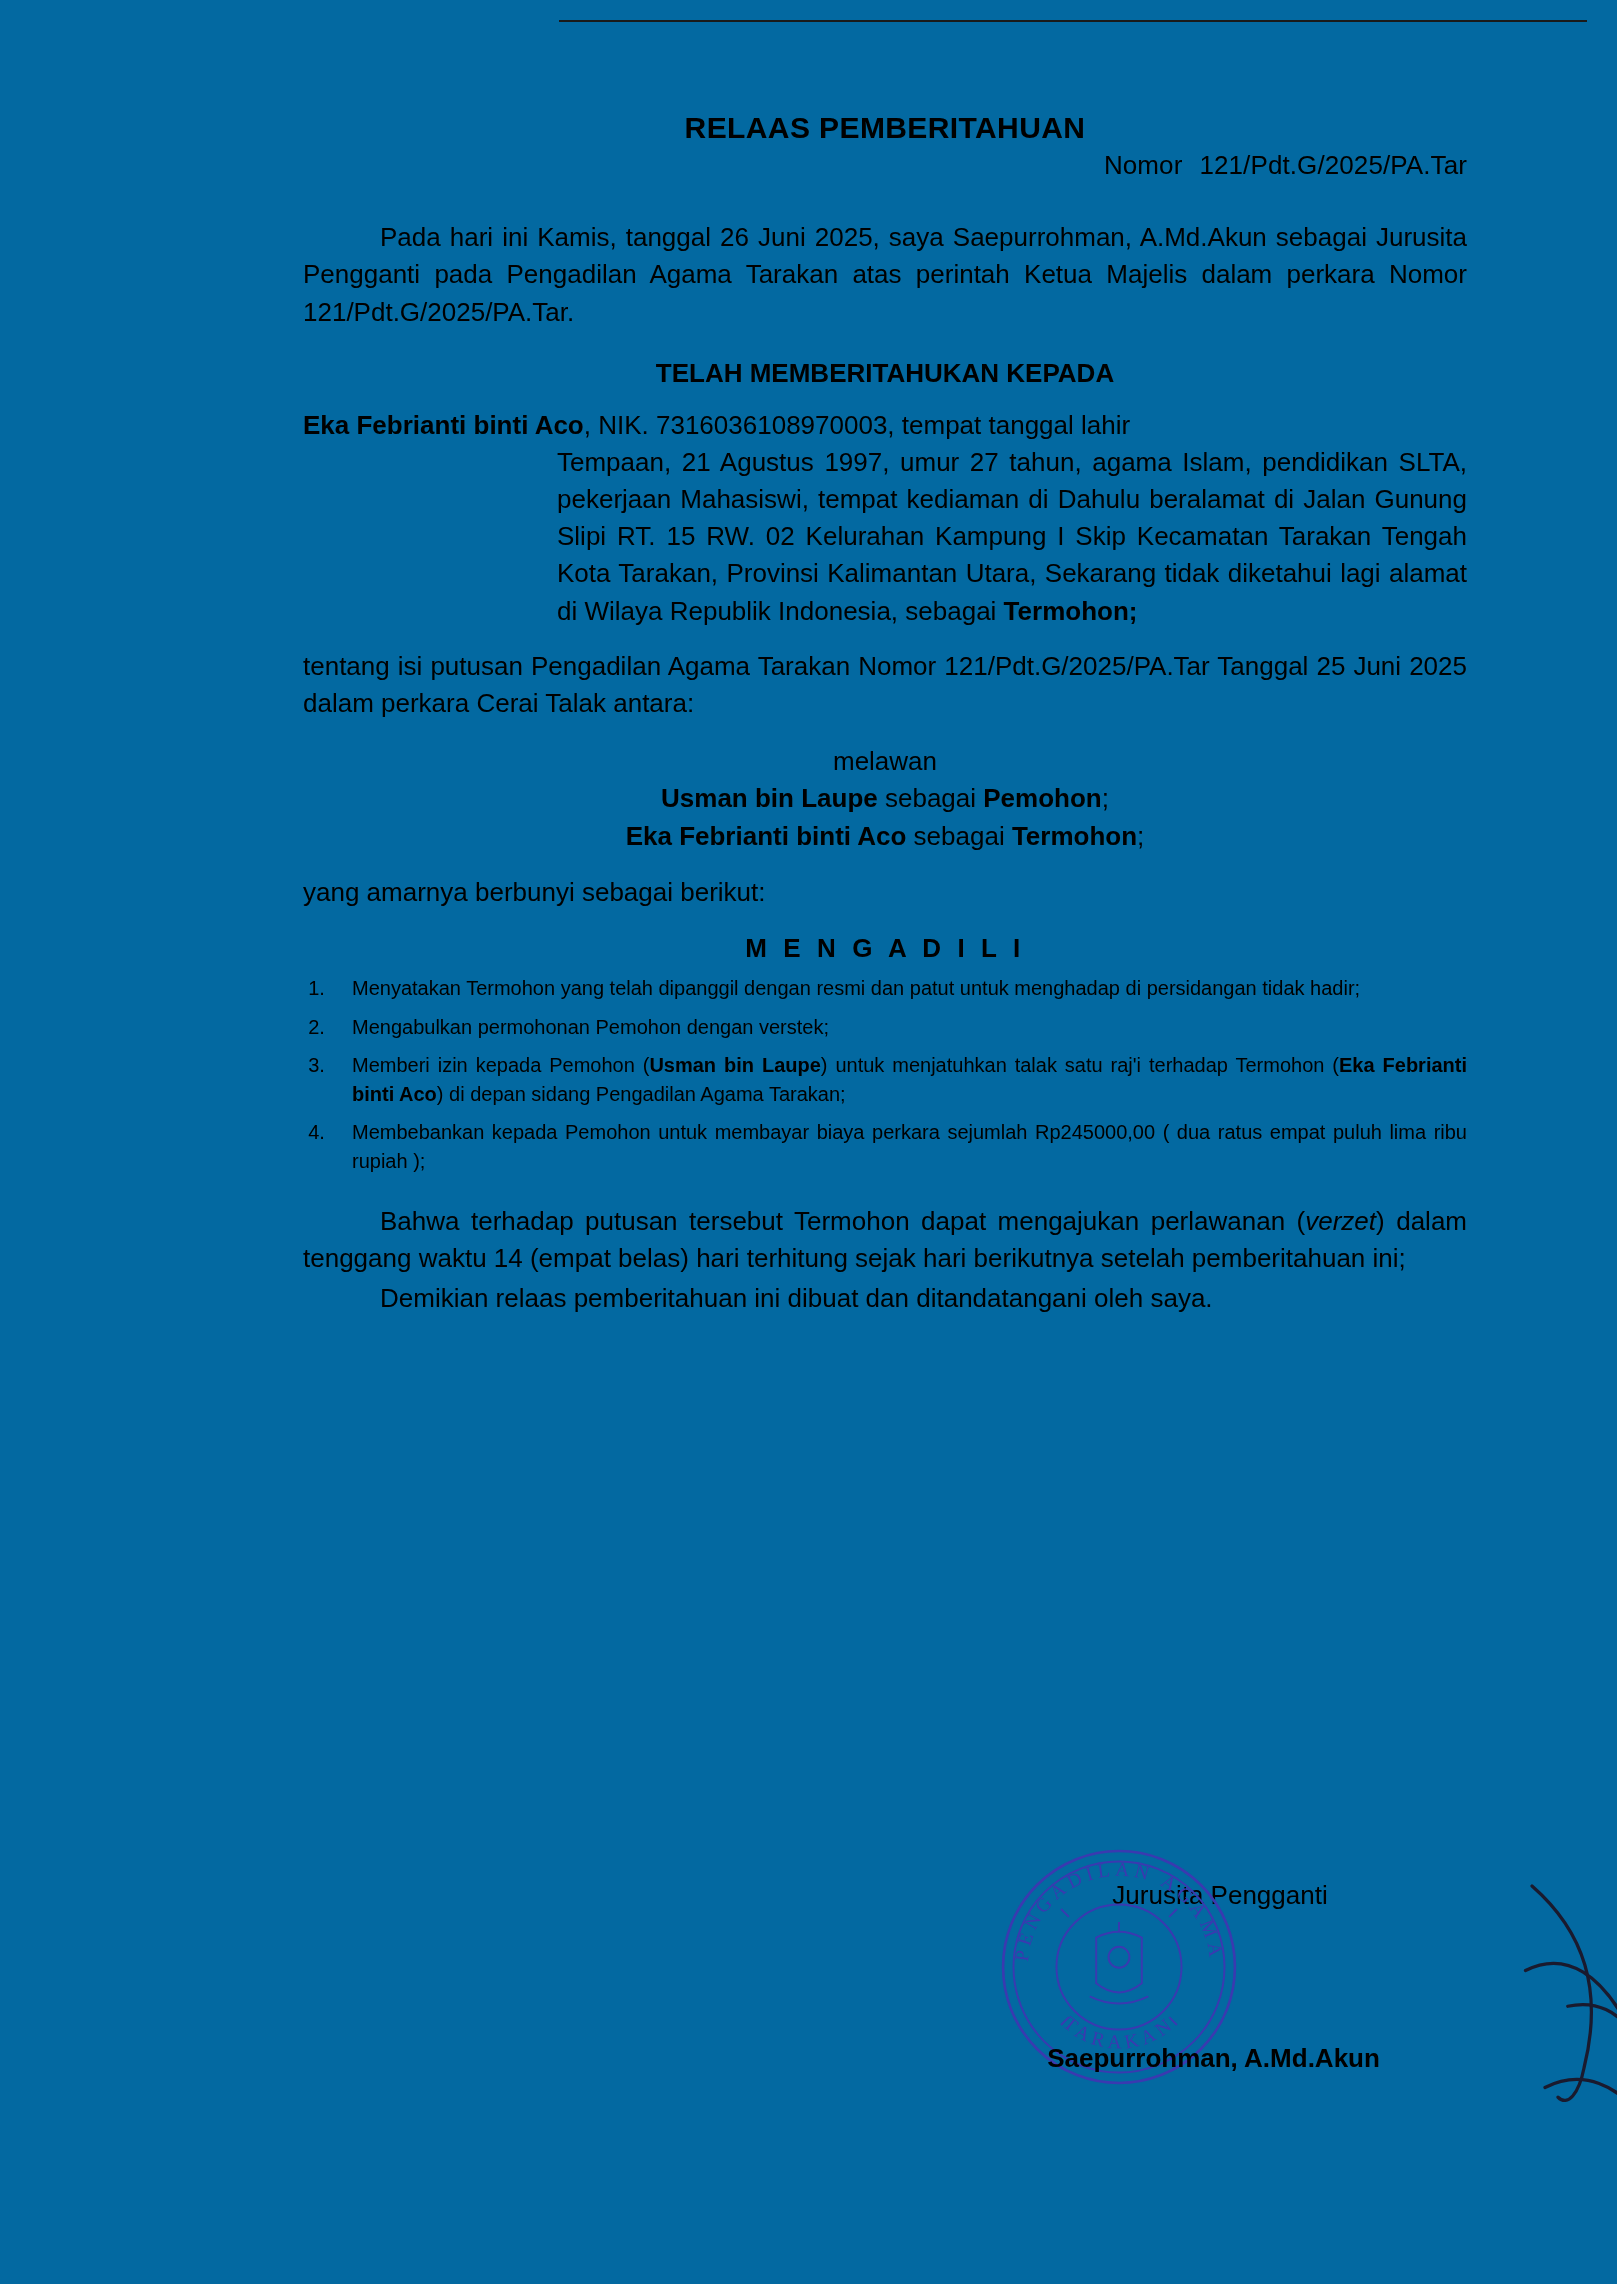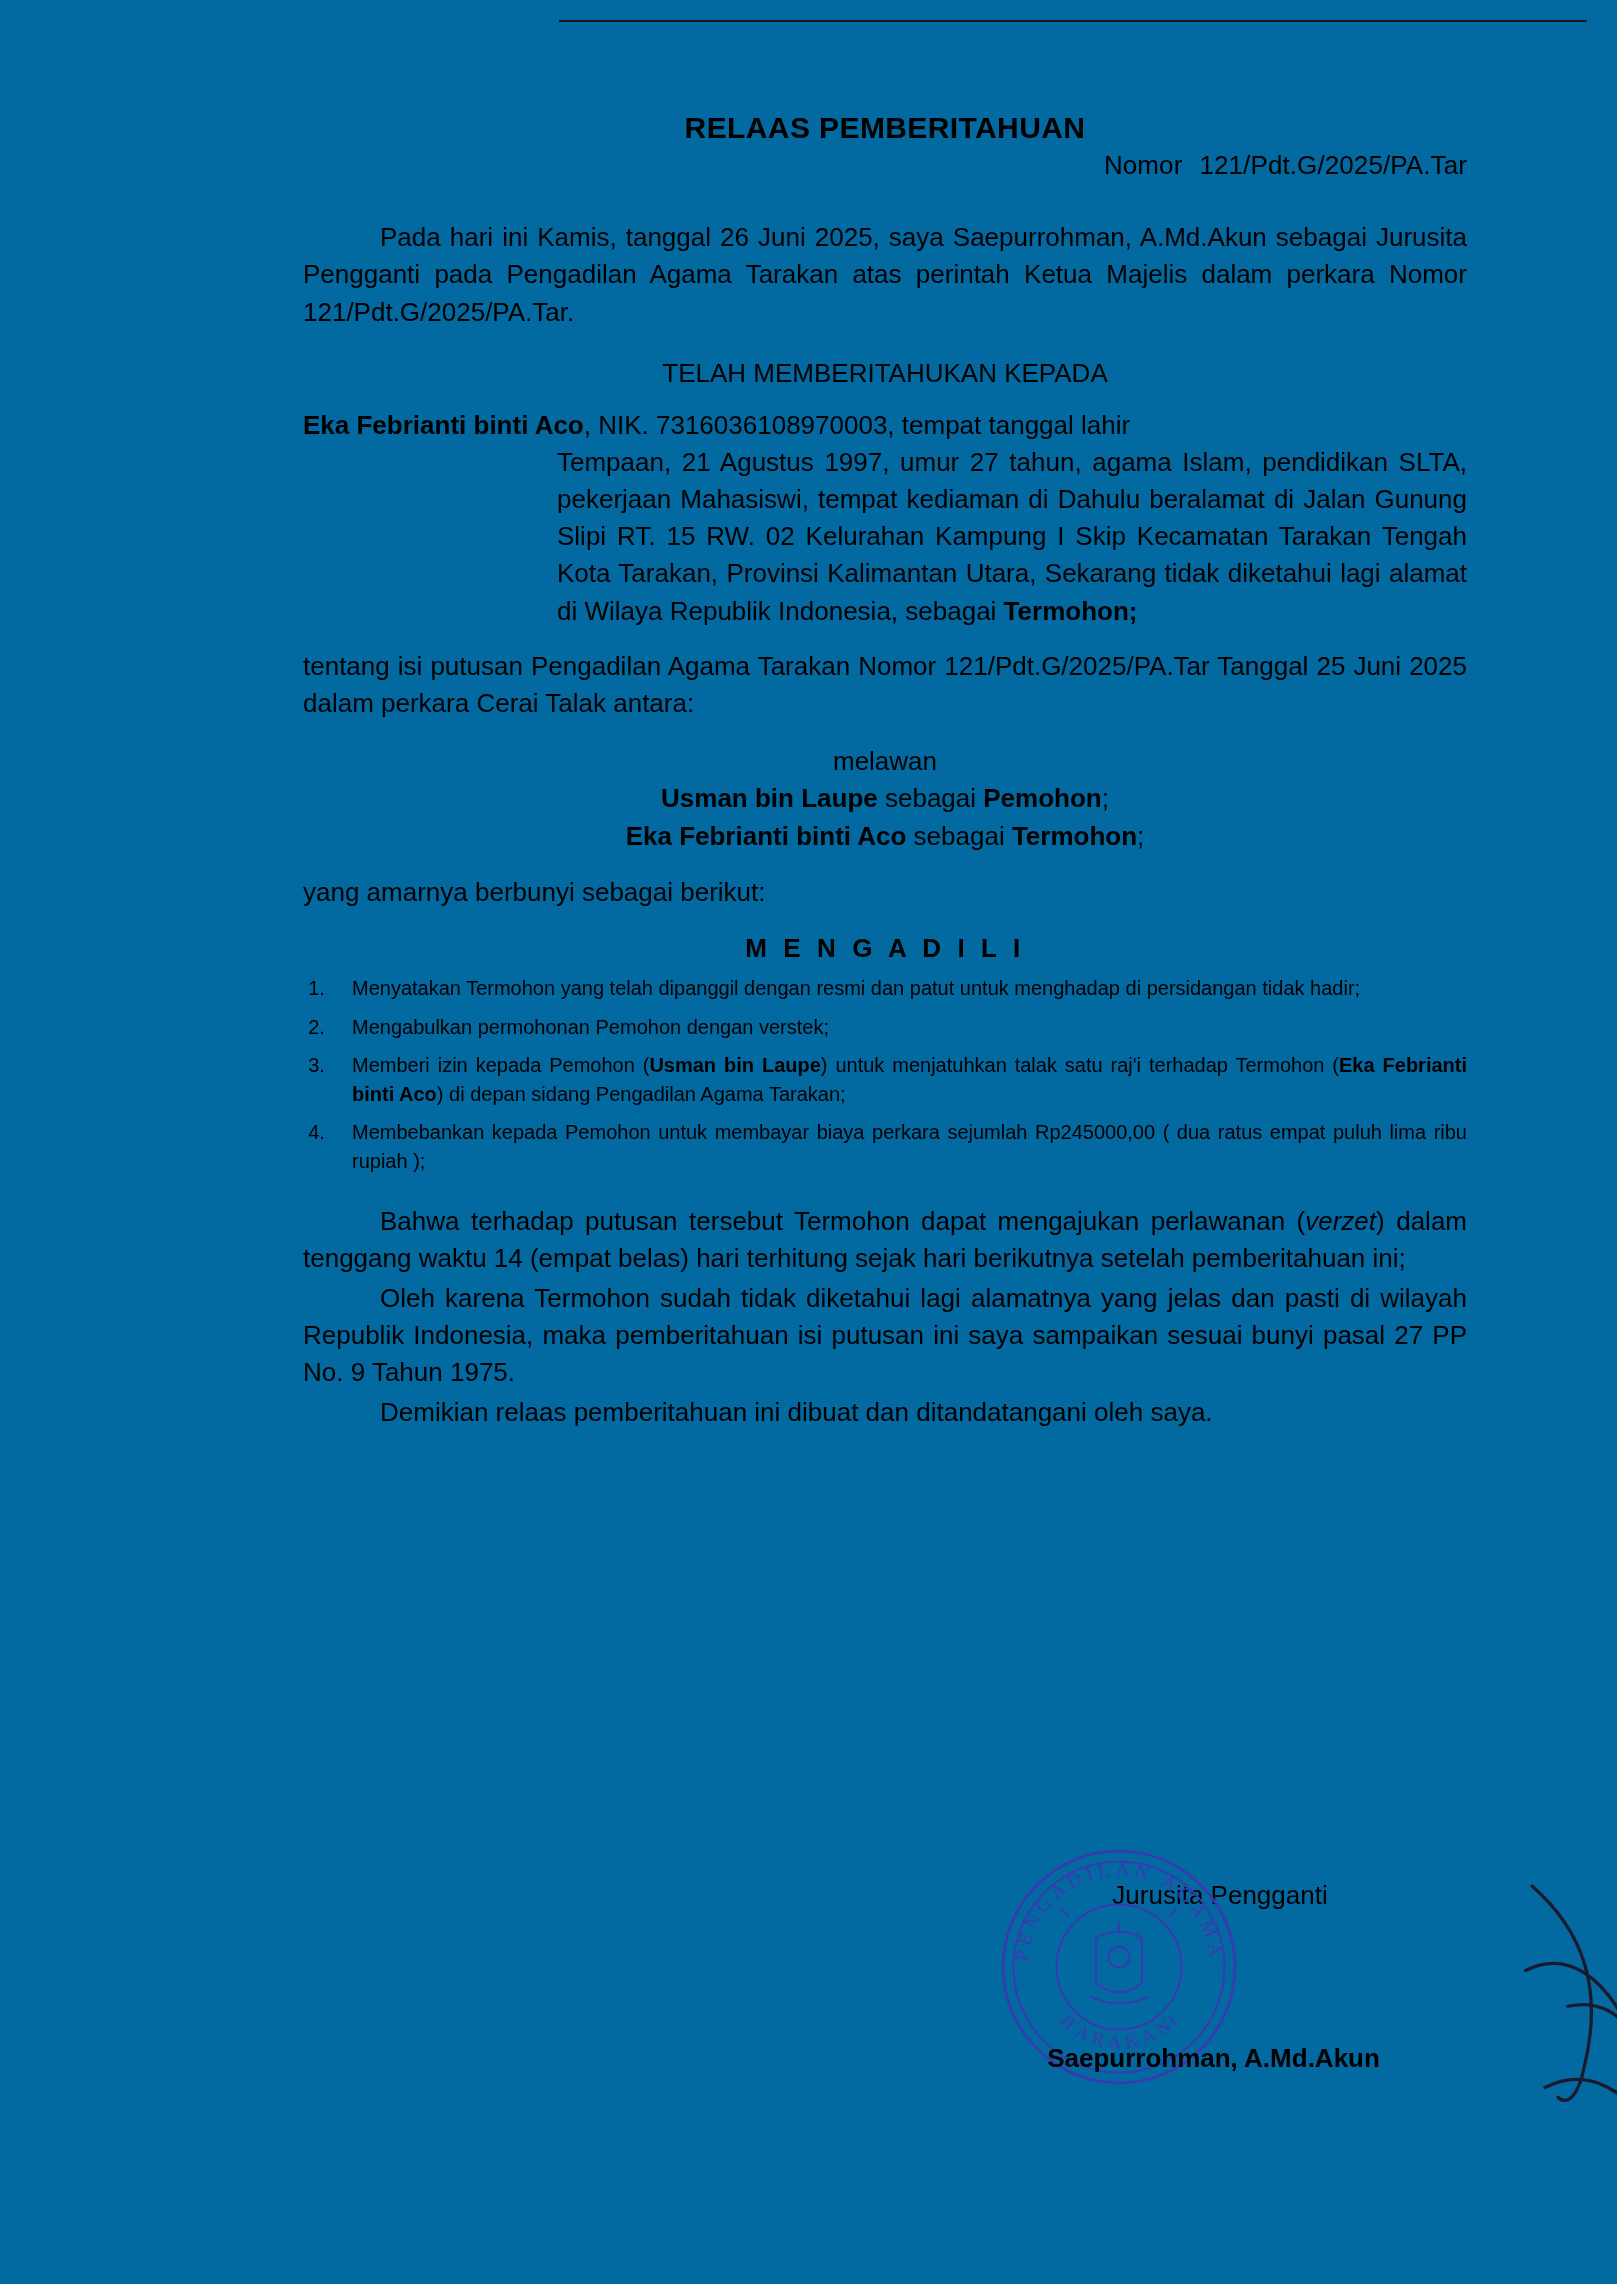--- a/index.html
+++ b/index.html
@@ -55,21 +55,21 @@
     text-align: justify;
     text-justify: inter-word;
     margin: 0 0 2.6px 0;
   }
   p.para.indent {
     text-indent: 77px;
   }
   .center-head {
     text-align: center;
     font-size: 26px;
-    font-weight: normal;
+    font-weight: bold;
     margin: 27px 0 18px 0;
   }
   .party-block {
     font-size: 26px;
     line-height: 1.43;
     text-align: justify;
     margin: 0 0 0 0;
   }
   .party-indent {
     font-size: 26px;
@@ -202,21 +202,20 @@
       <li>Menyatakan Termohon yang telah dipanggil dengan resmi dan patut untuk menghadap di persidangan tidak hadir;</li>
       <li>Mengabulkan permohonan Pemohon dengan verstek;</li>
       <li><span>Memberi izin kepada Pemohon (</span><b>Usman bin Laupe</b><span>) untuk menjatuhkan talak satu raj'i terhadap Termohon (</span><b>Eka Febrianti binti Aco</b><span>) di depan sidang Pengadilan Agama Tarakan;</span></li>
       <li>Membebankan kepada Pemohon untuk membayar biaya perkara sejumlah Rp245000,00 ( dua ratus empat puluh lima ribu rupiah );</li>
     </ol>
 
     <div class="gap-md"></div>
 
     <p class="para indent"><span>Bahwa terhadap putusan tersebut Termohon dapat mengajukan perlawanan (</span><i>verzet</i><span>) dalam tenggang waktu 14 (empat belas) hari terhitung sejak hari berikutnya setelah pemberitahuan ini;</span></p>
 
-    <p class="para indent">Oleh karena Termohon sudah tidak diketahui lagi alamatnya yang jelas dan pasti di wilayah Republik Indonesia, maka pemberitahuan isi putusan ini saya sampaikan sesuai bunyi pasal 27 PP No. 9 Tahun 1975.</p>
 
     <p class="para indent">Demikian relaas pemberitahuan ini dibuat dan ditandatangani oleh saya.</p>
 
   </div>
 
   <div class="signature-area">
 
     <div class="sig-role">Jurusita Pengganti</div>
 
     <div class="stamp">

